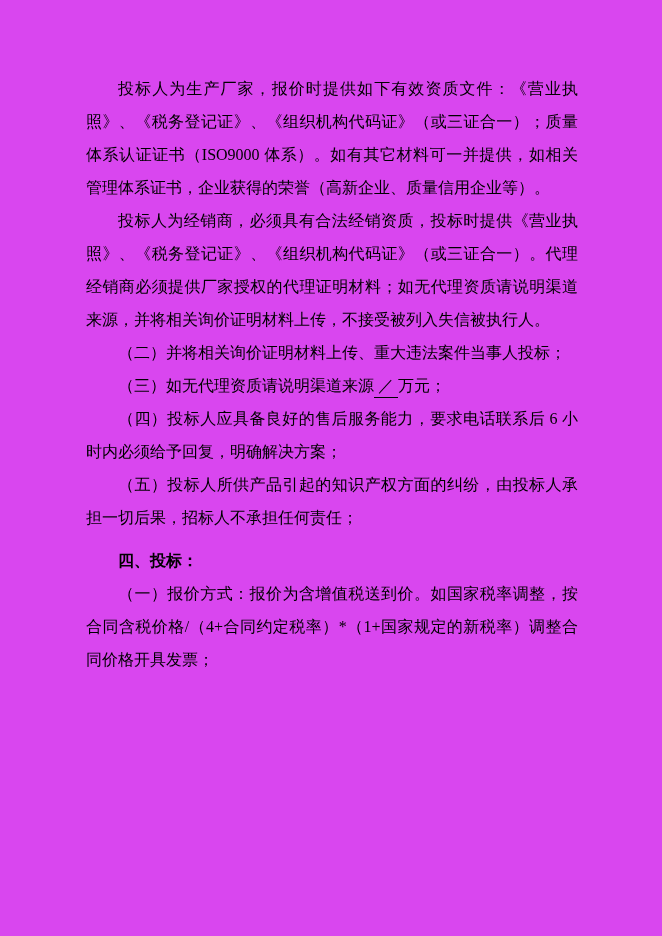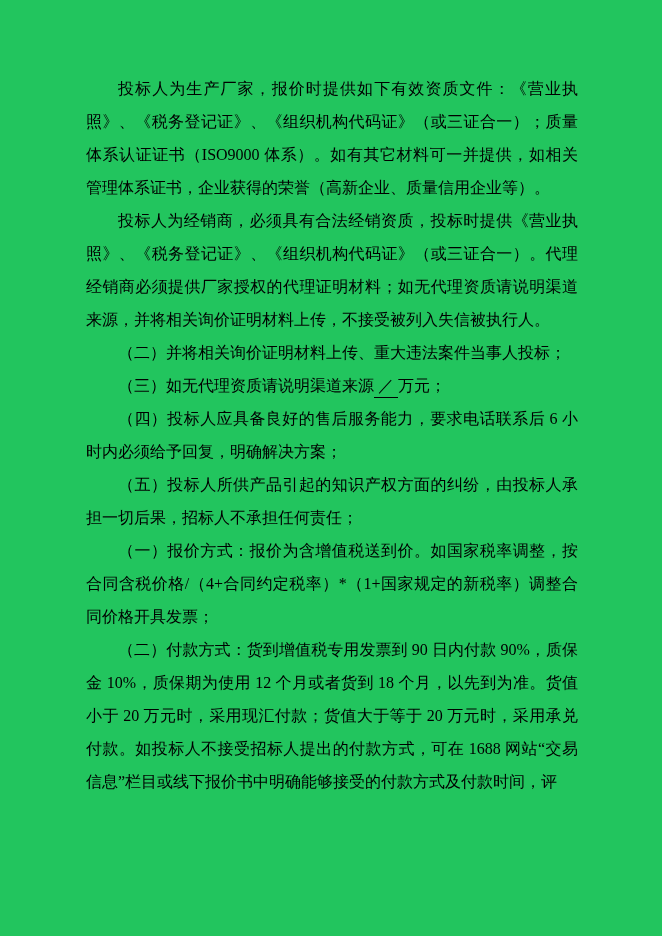--- a/index.html
+++ b/index.html
@@ -12,21 +12,21 @@
     height: 936px;
     font-family: "Liberation Serif", "DejaVu Serif", serif;
     color: #000000;
   }
   .page {
     box-sizing: border-box;
     width: 662px;
     height: 936px;
     padding: 72px 84px 40px 86px;
     overflow: hidden;
-    background: #22c55e;
+    background: #d946ef;
   }
   .para {
     margin: 0;
     font-size: 16px;
     line-height: 33px;
     text-align: justify;
     text-indent: 2em;
     word-break: break-all;
   }
   .heading {
@@ -51,18 +51,18 @@
   <p class="para">投标人为经销商，必须具有合法经销资质，投标时提供《营业执照》、《税务登记证》、《组织机构代码证》（或三证合一）。代理经销商必须提供厂家授权的代理证明材料；如无代理资质请说明渠道来源，并将相关询价证明材料上传，不接受被列入失信被执行人。</p>
 
   <p class="para">（二）并将相关询价证明材料上传、重大违法案件当事人投标；</p>
 
   <p class="para"><span>（三）如无代理资质请说明渠道来源</span><span class="blank-underline"> ／ </span><span>万元；</span></p>
 
   <p class="para">（四）投标人应具备良好的售后服务能力，要求电话联系后 6 小时内必须给予回复，明确解决方案；</p>
 
   <p class="para">（五）投标人所供产品引起的知识产权方面的纠纷，由投标人承担一切后果，招标人不承担任何责任；</p>
 
+  <p class="para heading">四、投标：</p>
 
   <p class="para">（一）报价方式：报价为含增值税送到价。如国家税率调整，按合同含税价格/（4+合同约定税率）*（1+国家规定的新税率）调整合同价格开具发票；</p>
 
-  <p class="para">（二）付款方式：货到增值税专用发票到 90 日内付款 90%，质保金 10%，质保期为使用 12 个月或者货到 18 个月，以先到为准。货值小于 20 万元时，采用现汇付款；货值大于等于 20 万元时，采用承兑付款。如投标人不接受招标人提出的付款方式，可在 1688 网站“交易信息”栏目或线下报价书中明确能够接受的付款方式及付款时间，评</p>
 
 </div>
 
 </body></html>

